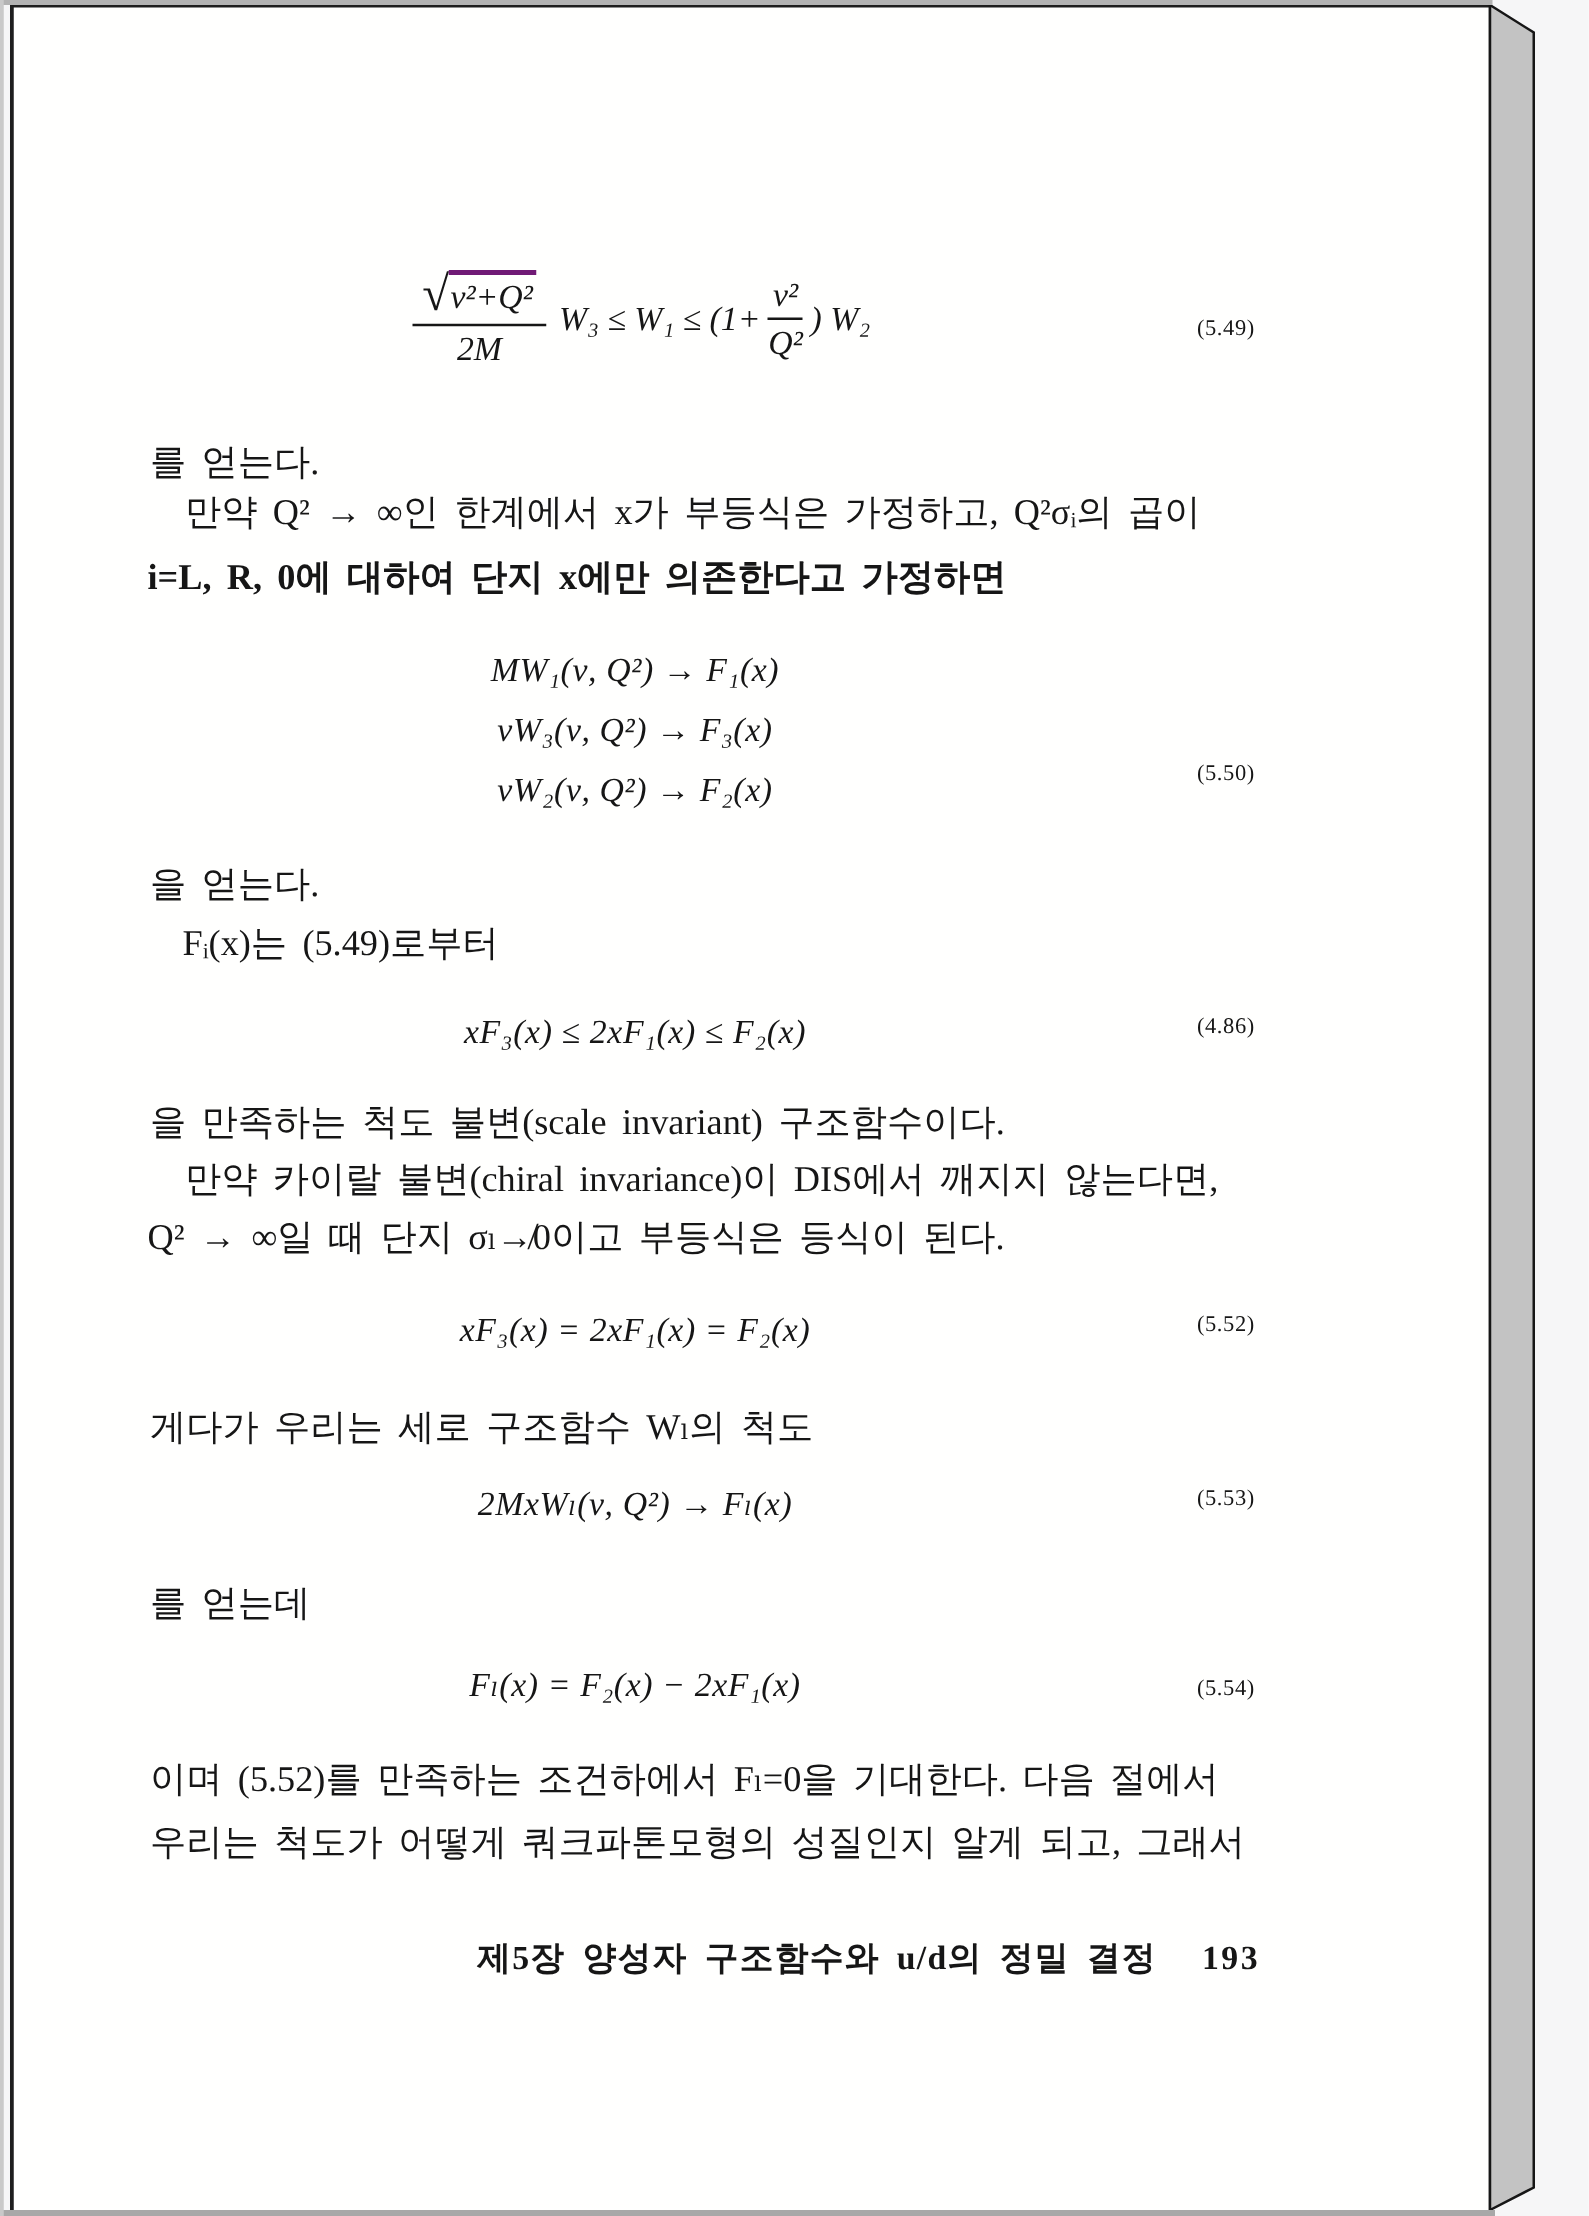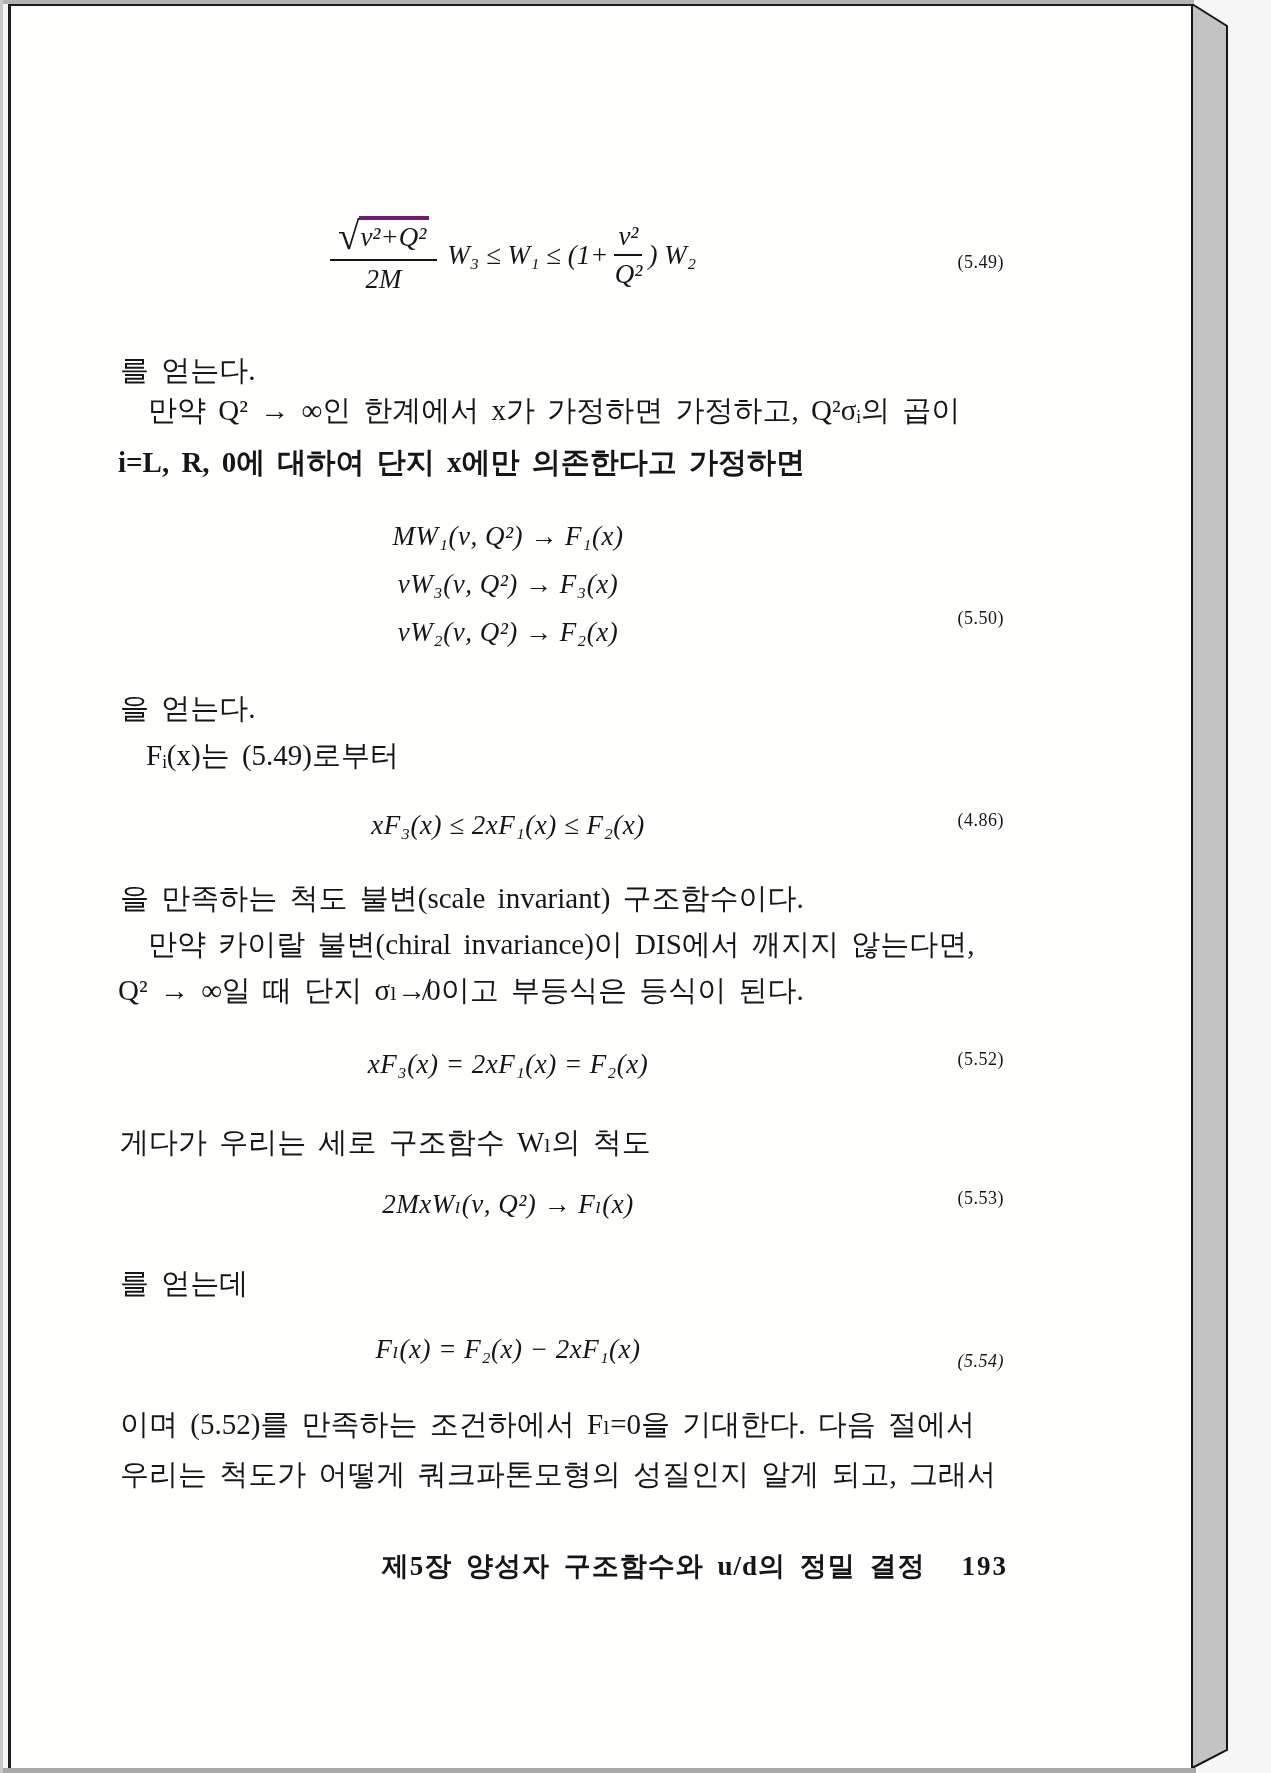--- a/index.html
+++ b/index.html
@@ -69,21 +69,21 @@
     <span class="frac small">
       <span class="bar">ν²</span>
       <span class="den">Q²</span>
     </span>
     <span>) W₂</span>
   </div>
   <div class="eqnum" style="top:36px;">(5.49)</div>
 </div>
 
 <div class="line" style="left:120px;top:352px;">를 얻는다.</div>
-<div class="line" style="left:148px;top:392px;">만약 Q² → ∞인 한계에서 x가 가정하면 가정하고, Q²σᵢ의 곱이</div>
+<div class="line" style="left:148px;top:392px;">만약 Q² → ∞인 한계에서 x가 부등식은 가정하고, Q²σᵢ의 곱이</div>
 <div class="line" style="left:118px;top:444px;font-weight:bold;">i=L, R, 0에 대하여 단지 x에만 의존한다고 가정하면</div>
 
 <div class="eqrow" style="top:512px;height:150px;">
   <div class="eqbody">
     <div class="eqline">MW₁(ν, Q²) → F₁(x)</div>
     <div class="eqline">νW₃(ν, Q²) → F₃(x)</div>
     <div class="eqline">νW₂(ν, Q²) → F₂(x)</div>
   </div>
   <div class="eqnum" style="top:96px;">(5.50)</div>
 </div>
@@ -109,21 +109,21 @@
 
 <div class="eqrow" style="top:1188px;height:44px;">
   <div class="eqbody">2MxWₗ(ν, Q²) → Fₗ(x)</div>
   <div class="eqnum" style="top:0;">(5.53)</div>
 </div>
 
 <div class="line" style="left:120px;top:1265px;">를 얻는데</div>
 
 <div class="eqrow" style="top:1333px;height:44px;">
   <div class="eqbody">Fₗ(x) = F₂(x) − 2xF₁(x)</div>
-  <div class="eqnum" style="top:18px;font-style:italic;">(5.54)</div>
+  <div class="eqnum" style="top:7px;">(5.54)</div>
 </div>
 
 <div class="line" style="left:120px;top:1406px;">이며 (5.52)를 만족하는 조건하에서 Fₗ=0을 기대한다. 다음 절에서</div>
 <div class="line" style="left:120px;top:1456px;">우리는 척도가 어떻게 쿼크파톤모형의 성질인지 알게 되고, 그래서</div>
 
 <div class="footer">
   <span>제5장  양성자 구조함수와 u/d의 정밀 결정</span><span class="pgnum">193</span>
 </div>
 
 </body></html>

